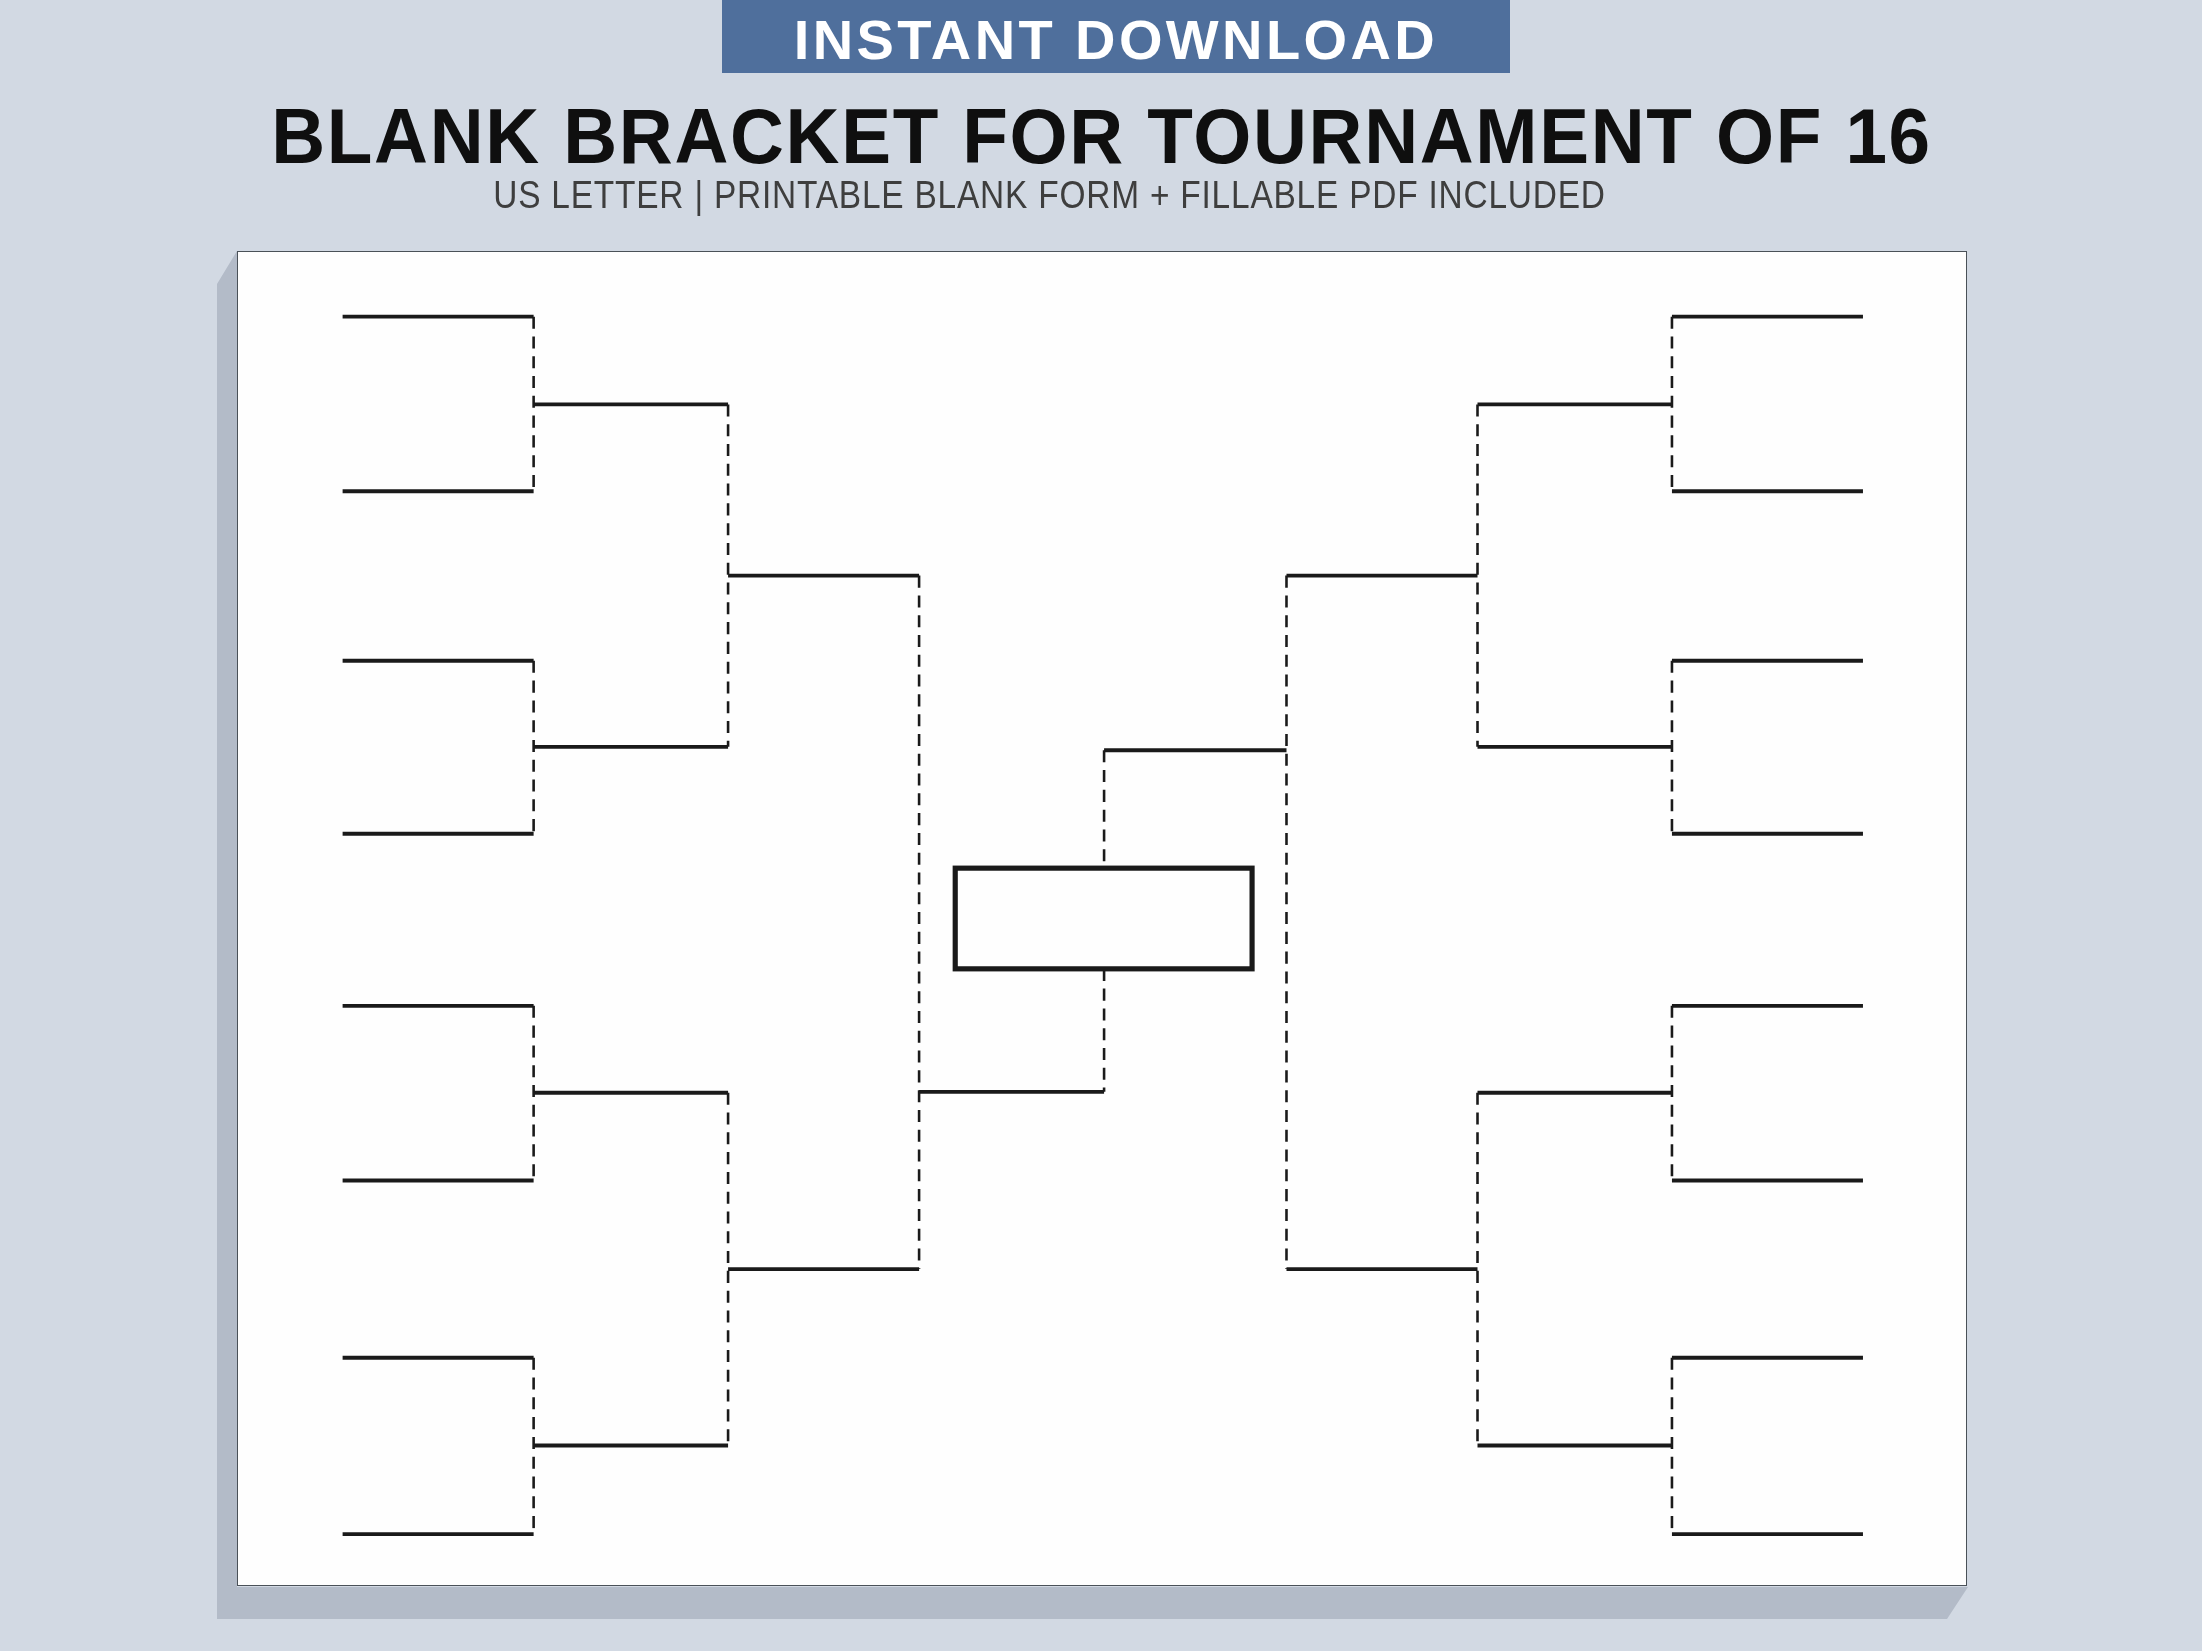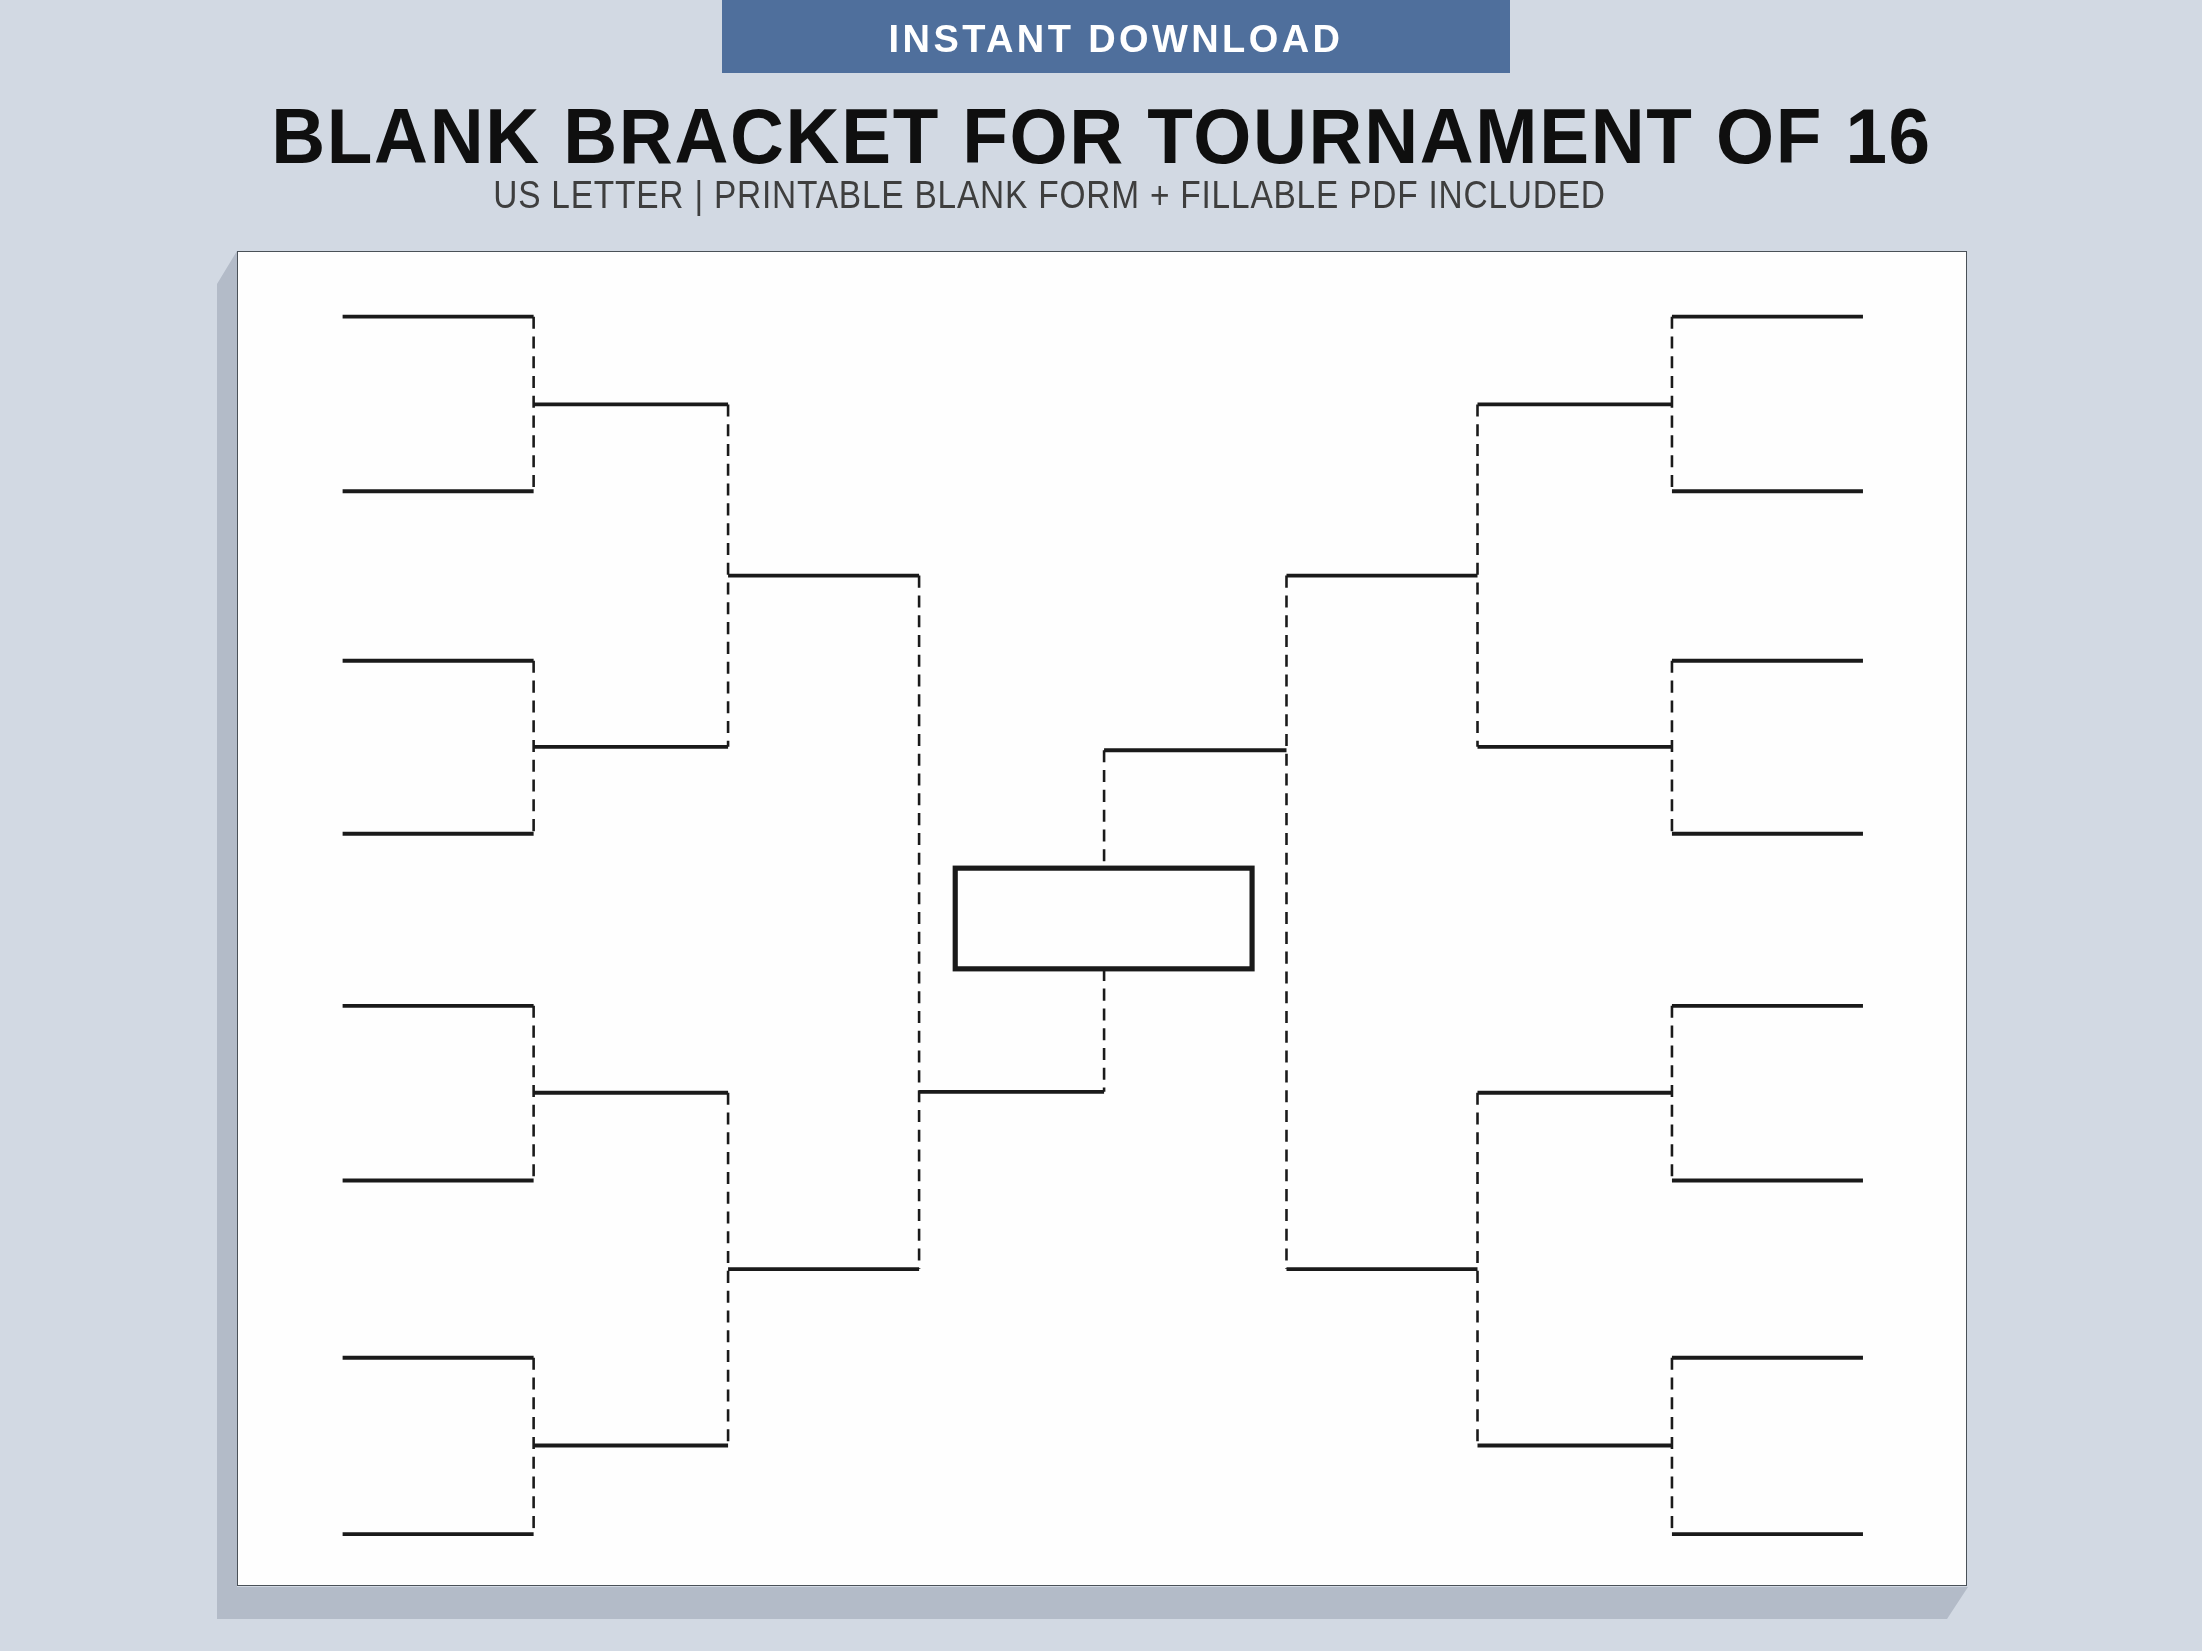--- a/index.html
+++ b/index.html
@@ -24,21 +24,21 @@
   .banner{
     position:absolute;
     left:722px; top:0;
     width:788px; height:73px;
     background:var(--banner);
     display:flex; align-items:center; justify-content:center;
     padding-top:6.9px;
   }
   .banner-label{
     color:var(--banner-text);
-    font-size:38px;
+    font-size:56px;
     font-weight:bold;
     letter-spacing:3.4px;
     white-space:nowrap;
   }
   .title{
     position:absolute;
     left:0; top:98px;
     width:2203px;
     text-align:center;
     font-size:77px;

